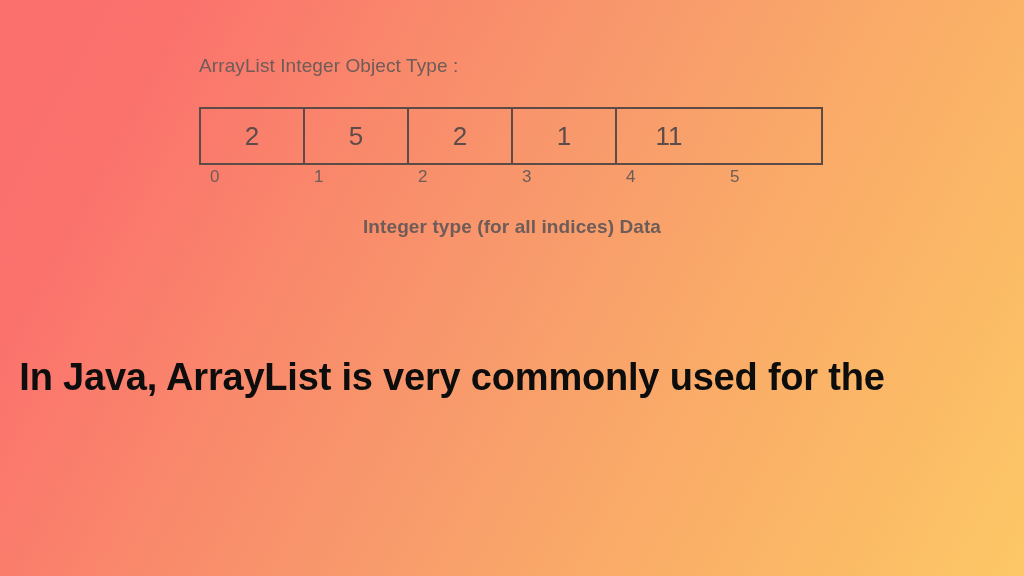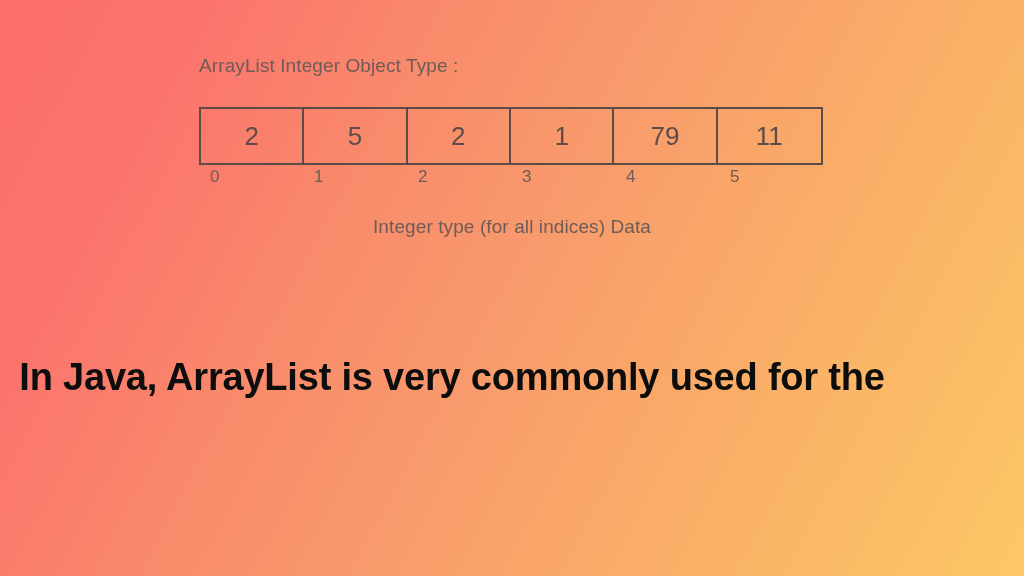--- a/index.html
+++ b/index.html
@@ -101,21 +101,21 @@
     line-height: 1;
   }
 
   #diagram-caption {
     position: absolute;
     left: 0;
     top: 216px;
     width: 1024px;
     text-align: center;
     font-size: 19px;
-    font-weight: 400;
+    font-weight: 700;
     letter-spacing: 0.1px;
     color: #6d5c58;
   }
 
   
   #headline {
     position: absolute;
     left: 0;
     top: 348px;
     width: 904px;
@@ -150,23 +150,20 @@
       <div class="array-cell">
         <span class="cell-value">5</span>
       </div>
       <div class="array-cell">
         <span class="cell-value">2</span>
       </div>
       <div class="array-cell">
         <span class="cell-value">1</span>
       </div>
       <div class="array-cell">
-        <span class="cell-value">79</span>
-      </div>
-      <div class="array-cell">
         <span class="cell-value">11</span>
       </div>
     </div>
 
     <div id="index-row">
       <div class="index-slot">
         <span class="index-label">0</span>
       </div>
       <div class="index-slot">
         <span class="index-label">1</span>

